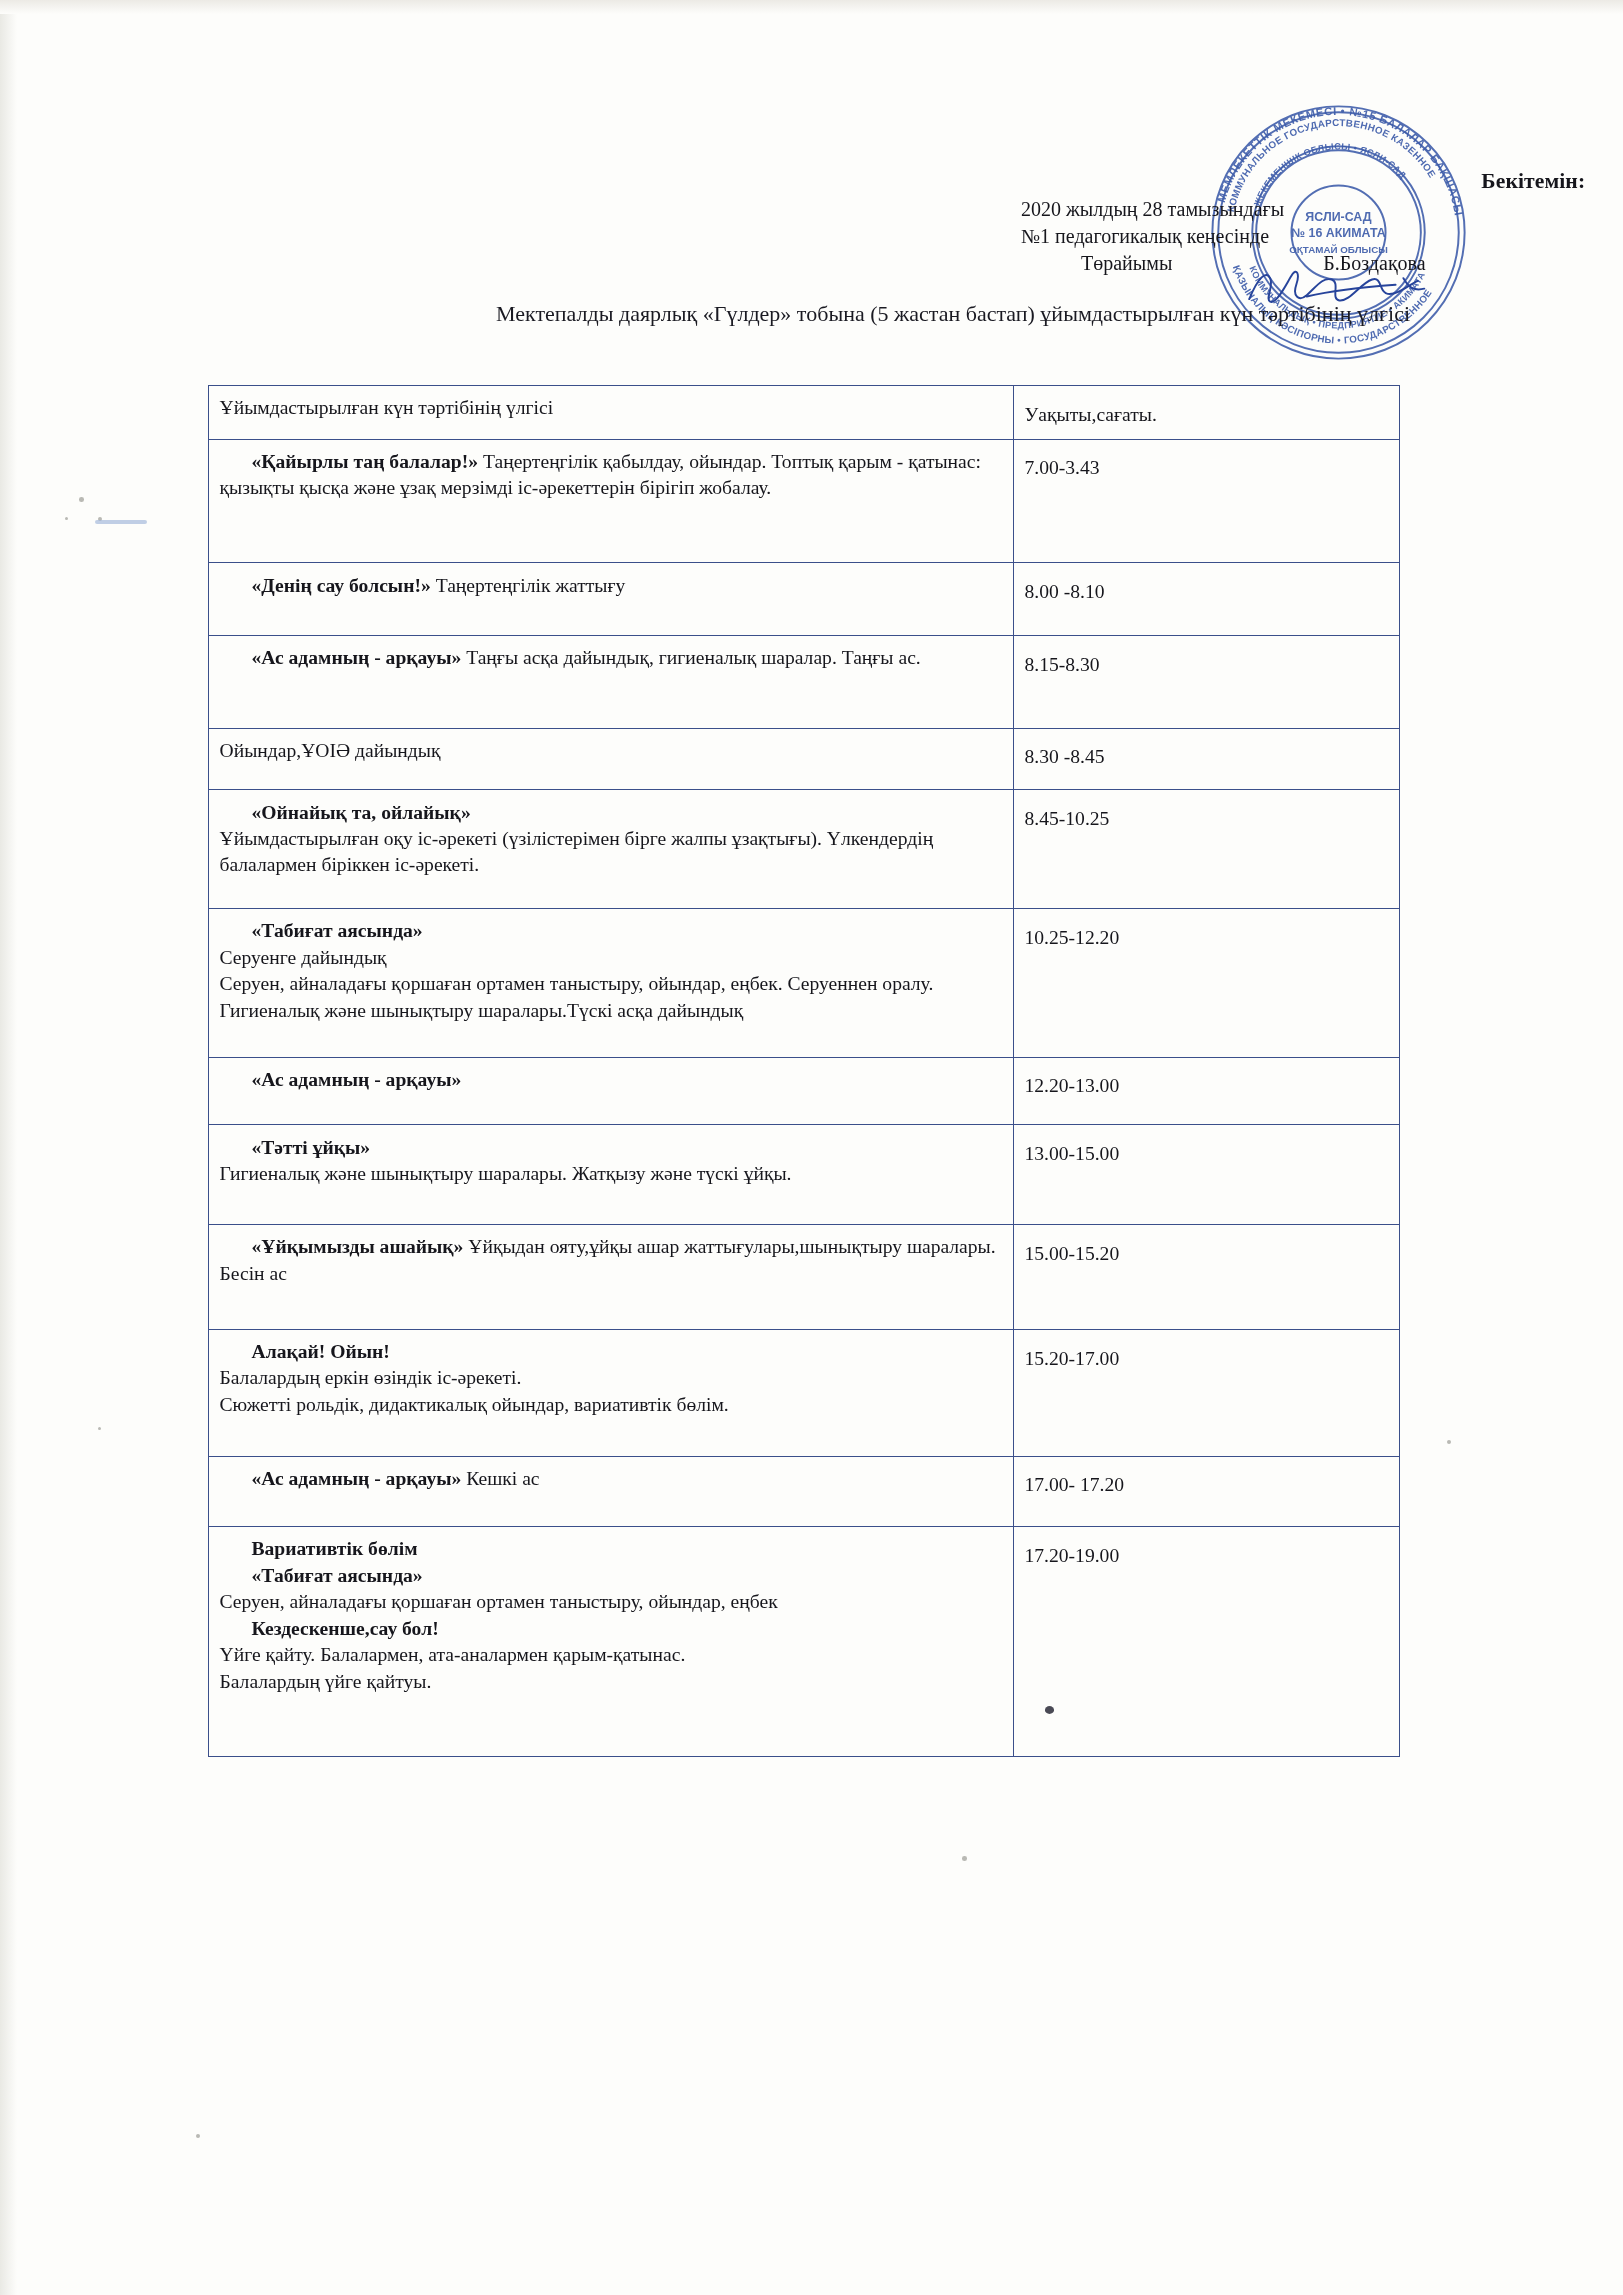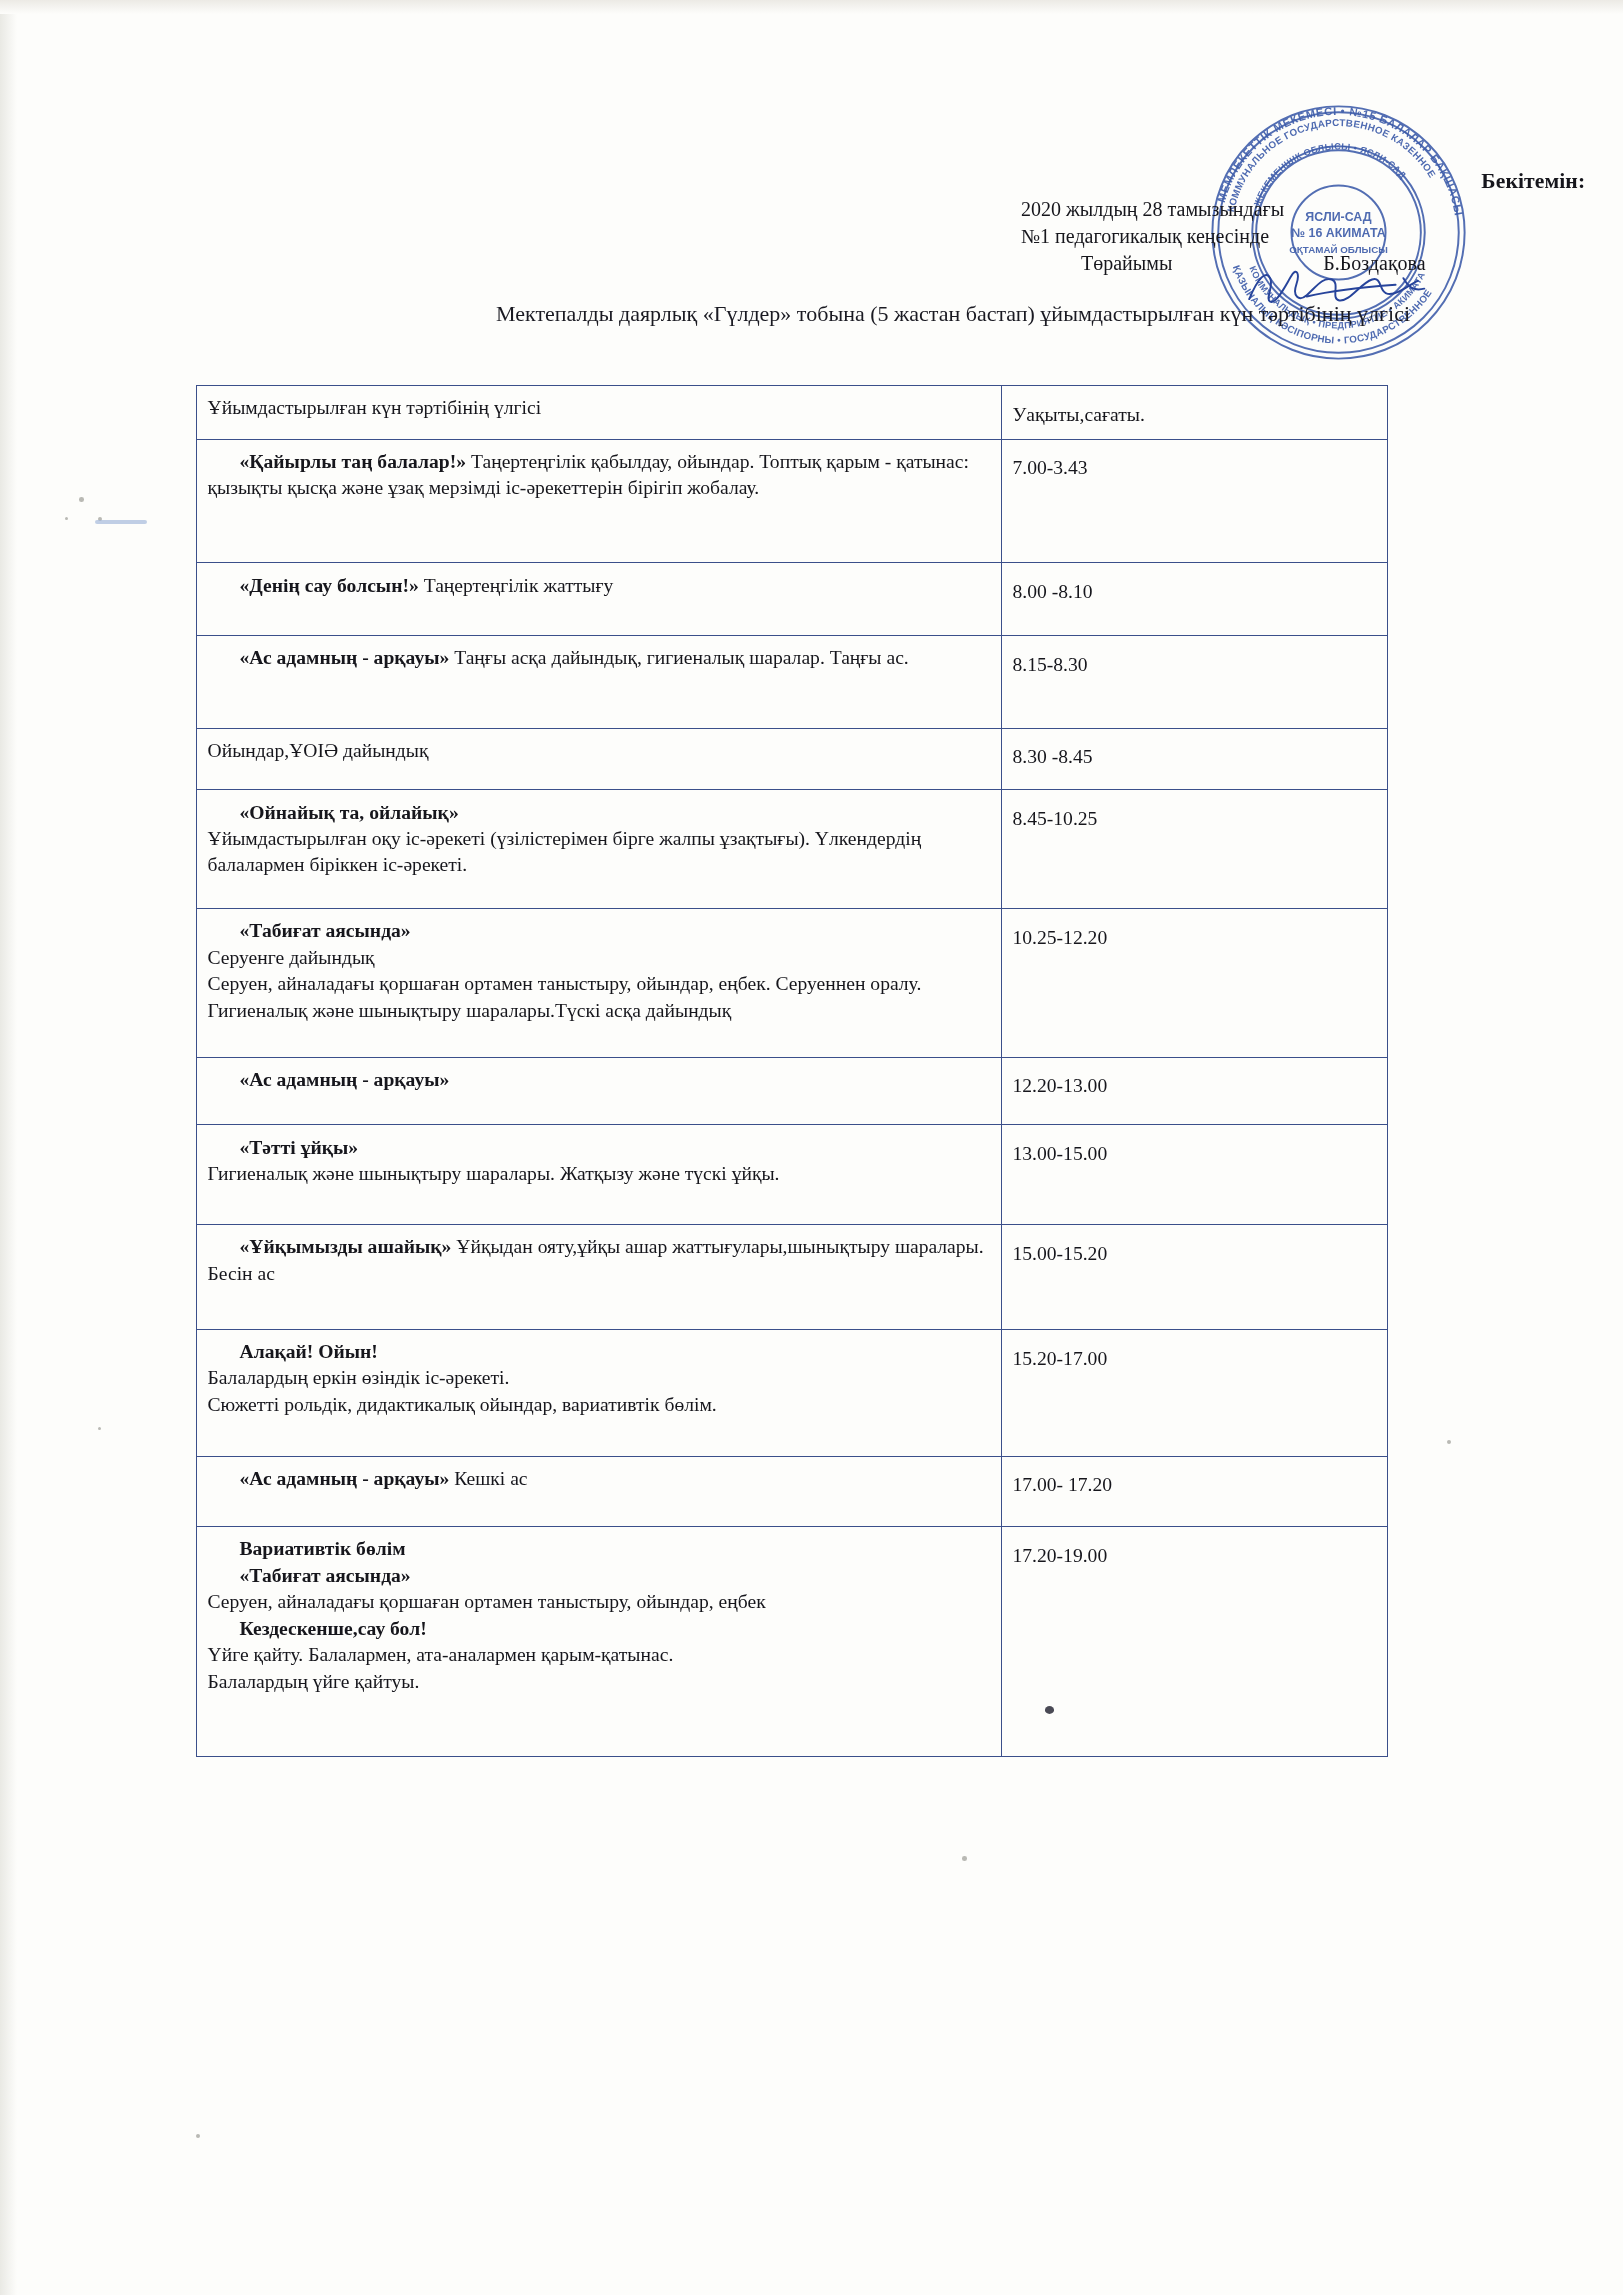--- a/index.html
+++ b/index.html
@@ -95,21 +95,21 @@
     width: 1172px;
     text-align: center;
     font-size: 22px;
     font-weight: normal;
     line-height: 1.45;
   }
 
   
   .schedule-table {
     position: absolute;
-    left: 196px;
+    left: 208px;
     top: 385px;
     width: 1191px;
     border-collapse: collapse;
     table-layout: fixed;
   }
   .schedule-table td {
     border: 1.3px solid #3b4f8a;
     vertical-align: top;
     padding: 9.2px 10.5px 10.5px 10.5px;
     font-size: 19.6px;

